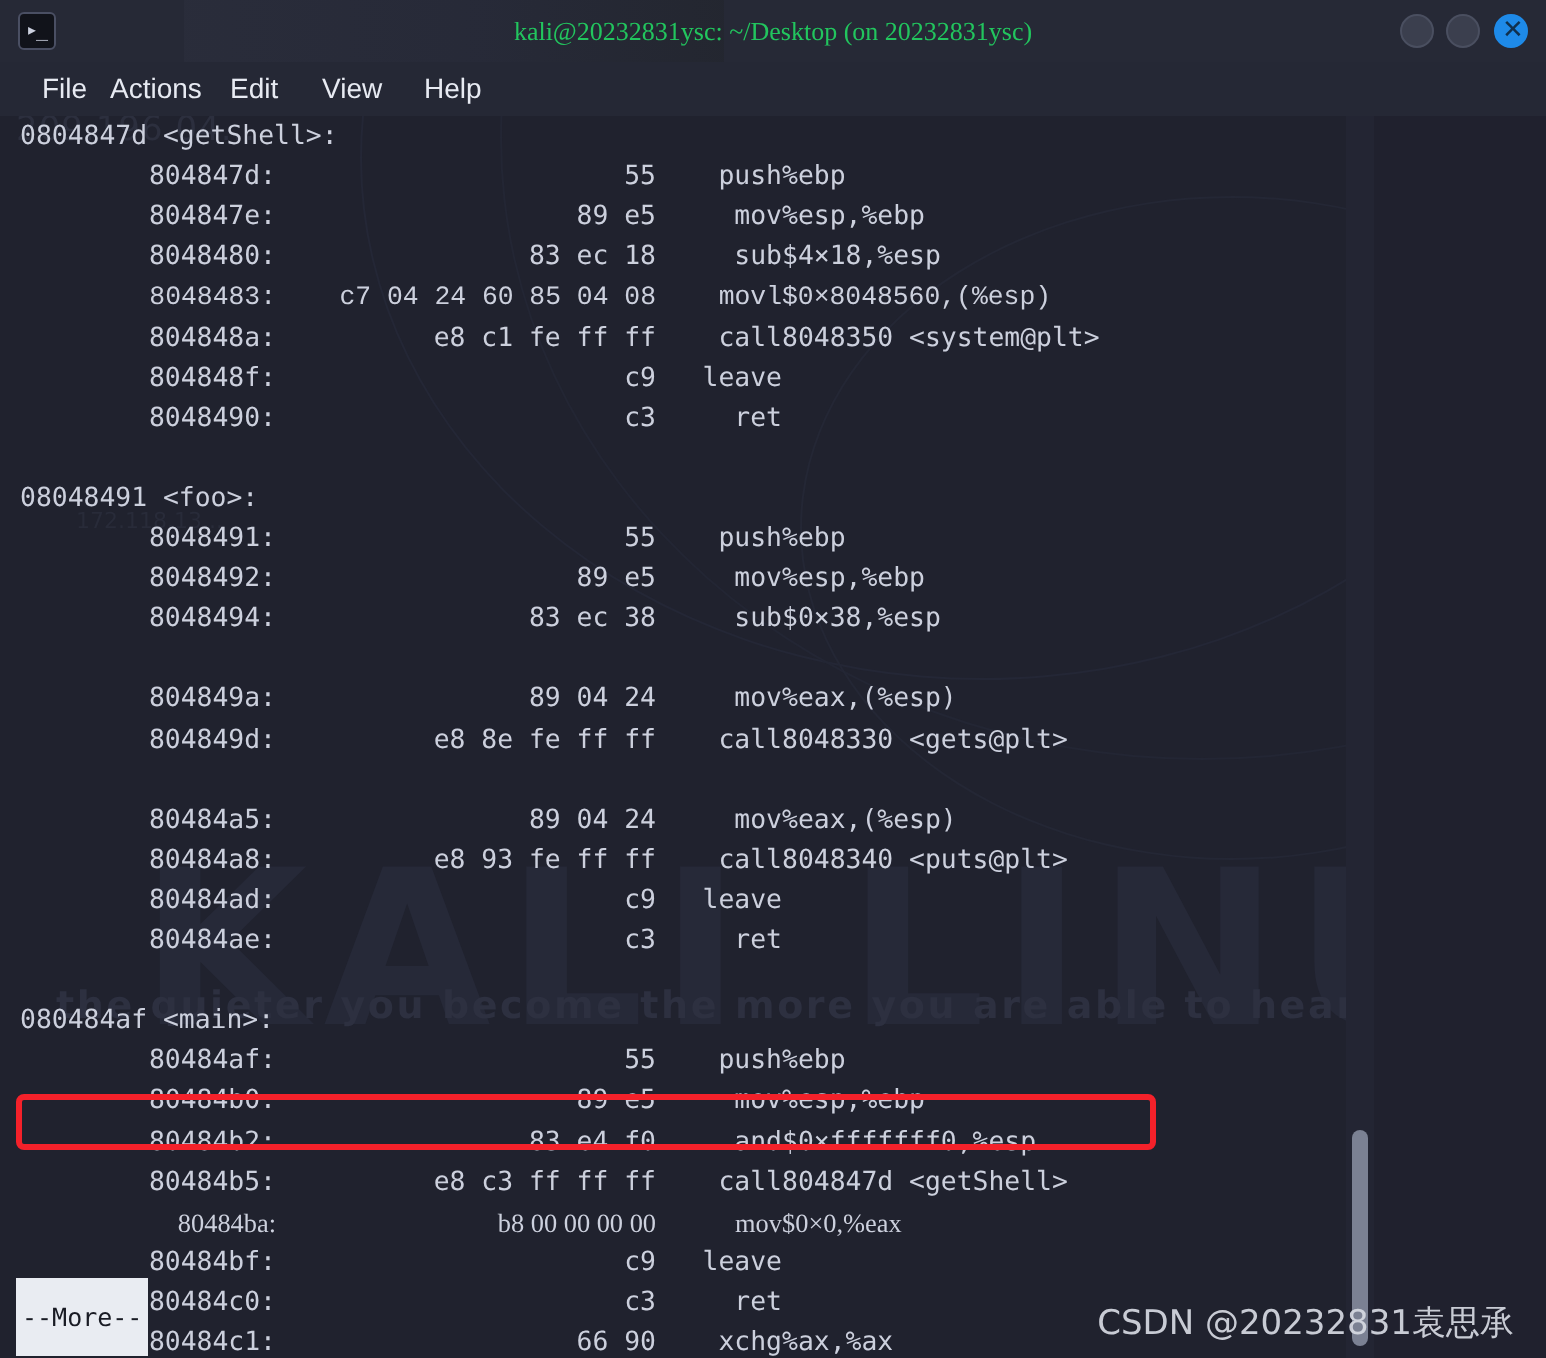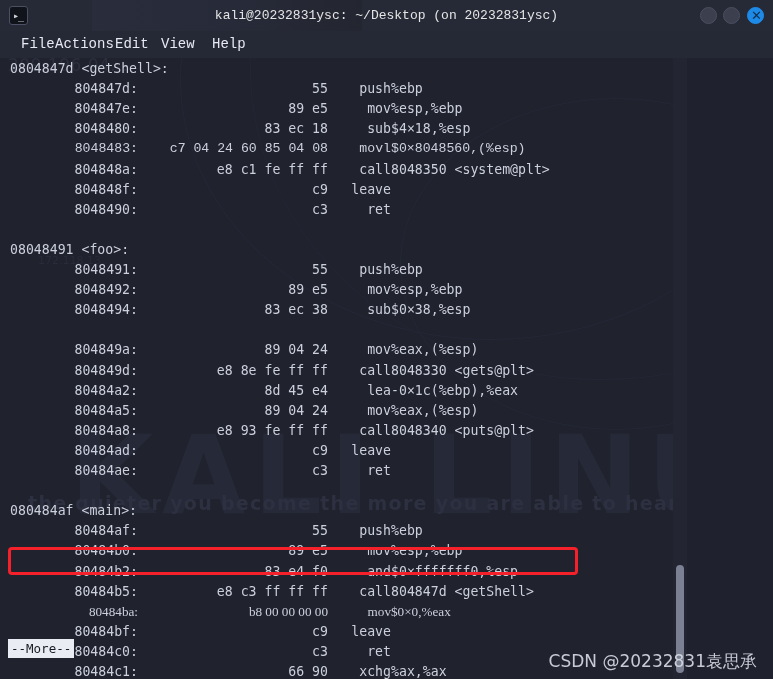--- a/index.html
+++ b/index.html
@@ -49,23 +49,23 @@
     line-height: 13px;
     color: #cdd2e0;
     letter-spacing: -1px;
   }
   #window-title {
     position: absolute;
     left: 0; top: 0;
     width: 773px; height: 31px;
     line-height: 31px;
     text-align: center;
-    color: #e5e5e5;
+    color: #22c55e;
     font-size: 13px;
-    font-family: Liberation Mono, monospace;
+    font-family: Liberation Serif, serif;
     white-space: nowrap;
   }
   .winbtn {
     position: absolute;
     top: 7px;
     width: 17px; height: 17px;
     border-radius: 50%;
     box-sizing: border-box;
   }
   #btn-minimize { left: 700px; background: #3b3f4e; border: 1px solid #4a4f60; }
@@ -90,21 +90,21 @@
     width: 773px; height: 27px;
     background: #252835;
   }
   #menubar .menu-item {
     position: absolute;
     top: 0;
     height: 27px;
     line-height: 27px;
     color: #e7eaf2;
     font-size: 14px;
-    font-family: Liberation Mono, monospace;
+    font-family: Liberation Sans, sans-serif;
     padding: 0 7px;
     cursor: default;
   }
 
   
   #terminal {
     position: absolute;
     left: 0; top: 58px;
     width: 687px; height: 621px;
     background: #20222e;
@@ -177,21 +177,21 @@
 
   #more-prompt {
     position: absolute;
     left: 8px; top: 581px;
     background: #e9ecf2;
     color: #191b24;
     font-family: "DejaVu Sans Mono", monospace;
     font-size: 12.5px;
     line-height: 19px;
     height: 19px;
-    padding: 0 3px;
+    padding: 10px 3px;
   }
 
   
   #red-box {
     position: absolute;
     left: 8px; top: 489px;
     width: 570px; height: 28px;
     border: 3px solid #f4212a;
     border-radius: 4px;
     box-sizing: border-box;
@@ -272,21 +272,20 @@
         <div class="line" style="top: 100.5px;"><span class="col-addr"> 804848a:</span><span class="col-bytes">e8 c1 fe ff ff</span><span class="col-mn">call</span><span class="col-ops">8048350 &lt;system@plt&gt;</span></div>
         <div class="line" style="top: 120.6px;"><span class="col-addr"> 804848f:</span><span class="col-bytes">c9</span><span class="col-mn">leave</span><span class="col-ops"></span></div>
         <div class="line" style="top: 140.7px;"><span class="col-addr"> 8048490:</span><span class="col-bytes">c3</span><span class="col-mn">ret</span><span class="col-ops"></span></div>
         <div class="line" style="top: 160.8px;"></div>
         <div class="line hdr" style="top: 180.9px;">08048491 &lt;foo&gt;:</div>
         <div class="line" style="top: 201px;"><span class="col-addr"> 8048491:</span><span class="col-bytes">55</span><span class="col-mn">push</span><span class="col-ops">%ebp</span></div>
         <div class="line" style="top: 221.1px;"><span class="col-addr"> 8048492:</span><span class="col-bytes">89 e5</span><span class="col-mn">mov</span><span class="col-ops">%esp,%ebp</span></div>
         <div class="line" style="top: 241.2px;"><span class="col-addr"> 8048494:</span><span class="col-bytes">83 ec 38</span><span class="col-mn">sub</span><span class="col-ops">$0×38,%esp</span></div>
         <div class="line" style="top: 281.4px;"><span class="col-addr"> 804849a:</span><span class="col-bytes">89 04 24</span><span class="col-mn">mov</span><span class="col-ops">%eax,(%esp)</span></div>
         <div class="line" style="top: 301.5px;"><span class="col-addr"> 804849d:</span><span class="col-bytes">e8 8e fe ff ff</span><span class="col-mn">call</span><span class="col-ops">8048330 &lt;gets@plt&gt;</span></div>
-        <div class="line" style="top: 321.6px;"><span class="col-addr"> 80484a2:</span><span class="col-bytes">8d 45 e4</span><span class="col-mn">lea</span><span class="col-ops">-0×1c(%ebp),%eax</span></div>
         <div class="line" style="top: 341.7px;"><span class="col-addr"> 80484a5:</span><span class="col-bytes">89 04 24</span><span class="col-mn">mov</span><span class="col-ops">%eax,(%esp)</span></div>
         <div class="line" style="top: 361.8px;"><span class="col-addr"> 80484a8:</span><span class="col-bytes">e8 93 fe ff ff</span><span class="col-mn">call</span><span class="col-ops">8048340 &lt;puts@plt&gt;</span></div>
         <div class="line" style="top: 381.9px;"><span class="col-addr"> 80484ad:</span><span class="col-bytes">c9</span><span class="col-mn">leave</span><span class="col-ops"></span></div>
         <div class="line" style="top: 402px;"><span class="col-addr"> 80484ae:</span><span class="col-bytes">c3</span><span class="col-mn">ret</span><span class="col-ops"></span></div>
         <div class="line" style="top: 422.1px;"></div>
         <div class="line hdr" style="top: 442.2px;">080484af &lt;main&gt;:</div>
         <div class="line" style="top: 462.3px;"><span class="col-addr"> 80484af:</span><span class="col-bytes">55</span><span class="col-mn">push</span><span class="col-ops">%ebp</span></div>
         <div class="line" style="top: 482.4px;"><span class="col-addr"> 80484b0:</span><span class="col-bytes">89 e5</span><span class="col-mn">mov</span><span class="col-ops">%esp,%ebp</span></div>
         <div class="line" style="top: 502.5px;"><span class="col-addr"> 80484b2:</span><span class="col-bytes">83 e4 f0</span><span class="col-mn">and</span><span class="col-ops">$0×fffffff0,%esp</span></div>
         <div class="line" style="top: 522.6px;"><span class="col-addr"> 80484b5:</span><span class="col-bytes">e8 c3 ff ff ff</span><span class="col-mn">call</span><span class="col-ops">804847d &lt;getShell&gt;</span></div>

